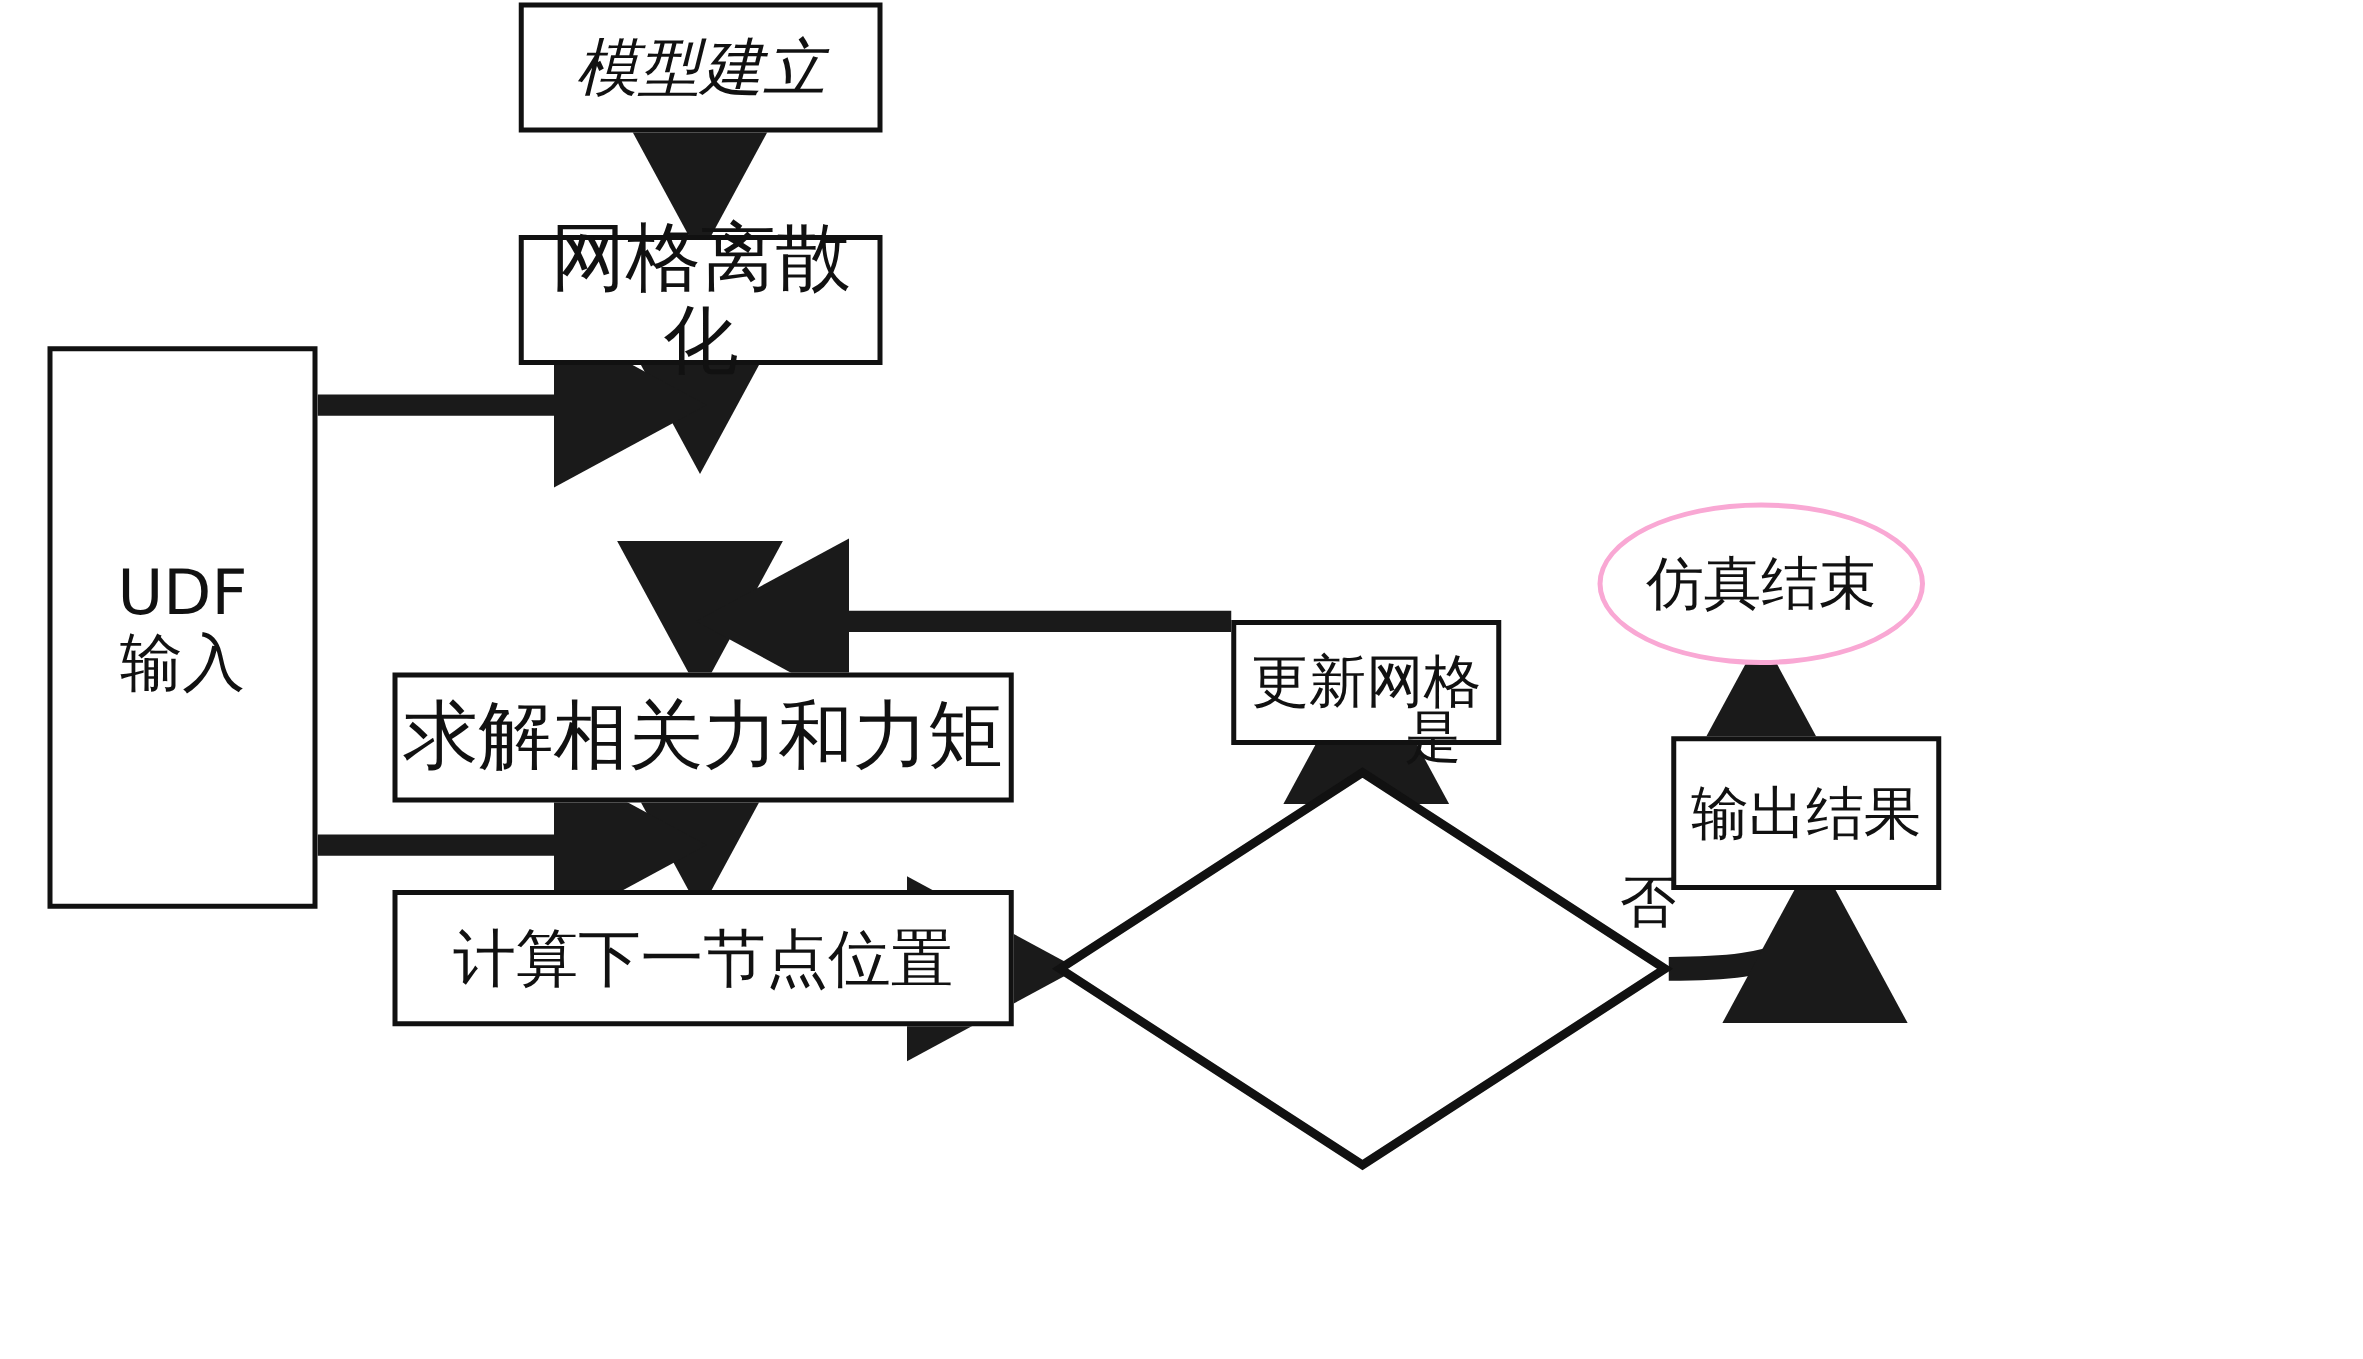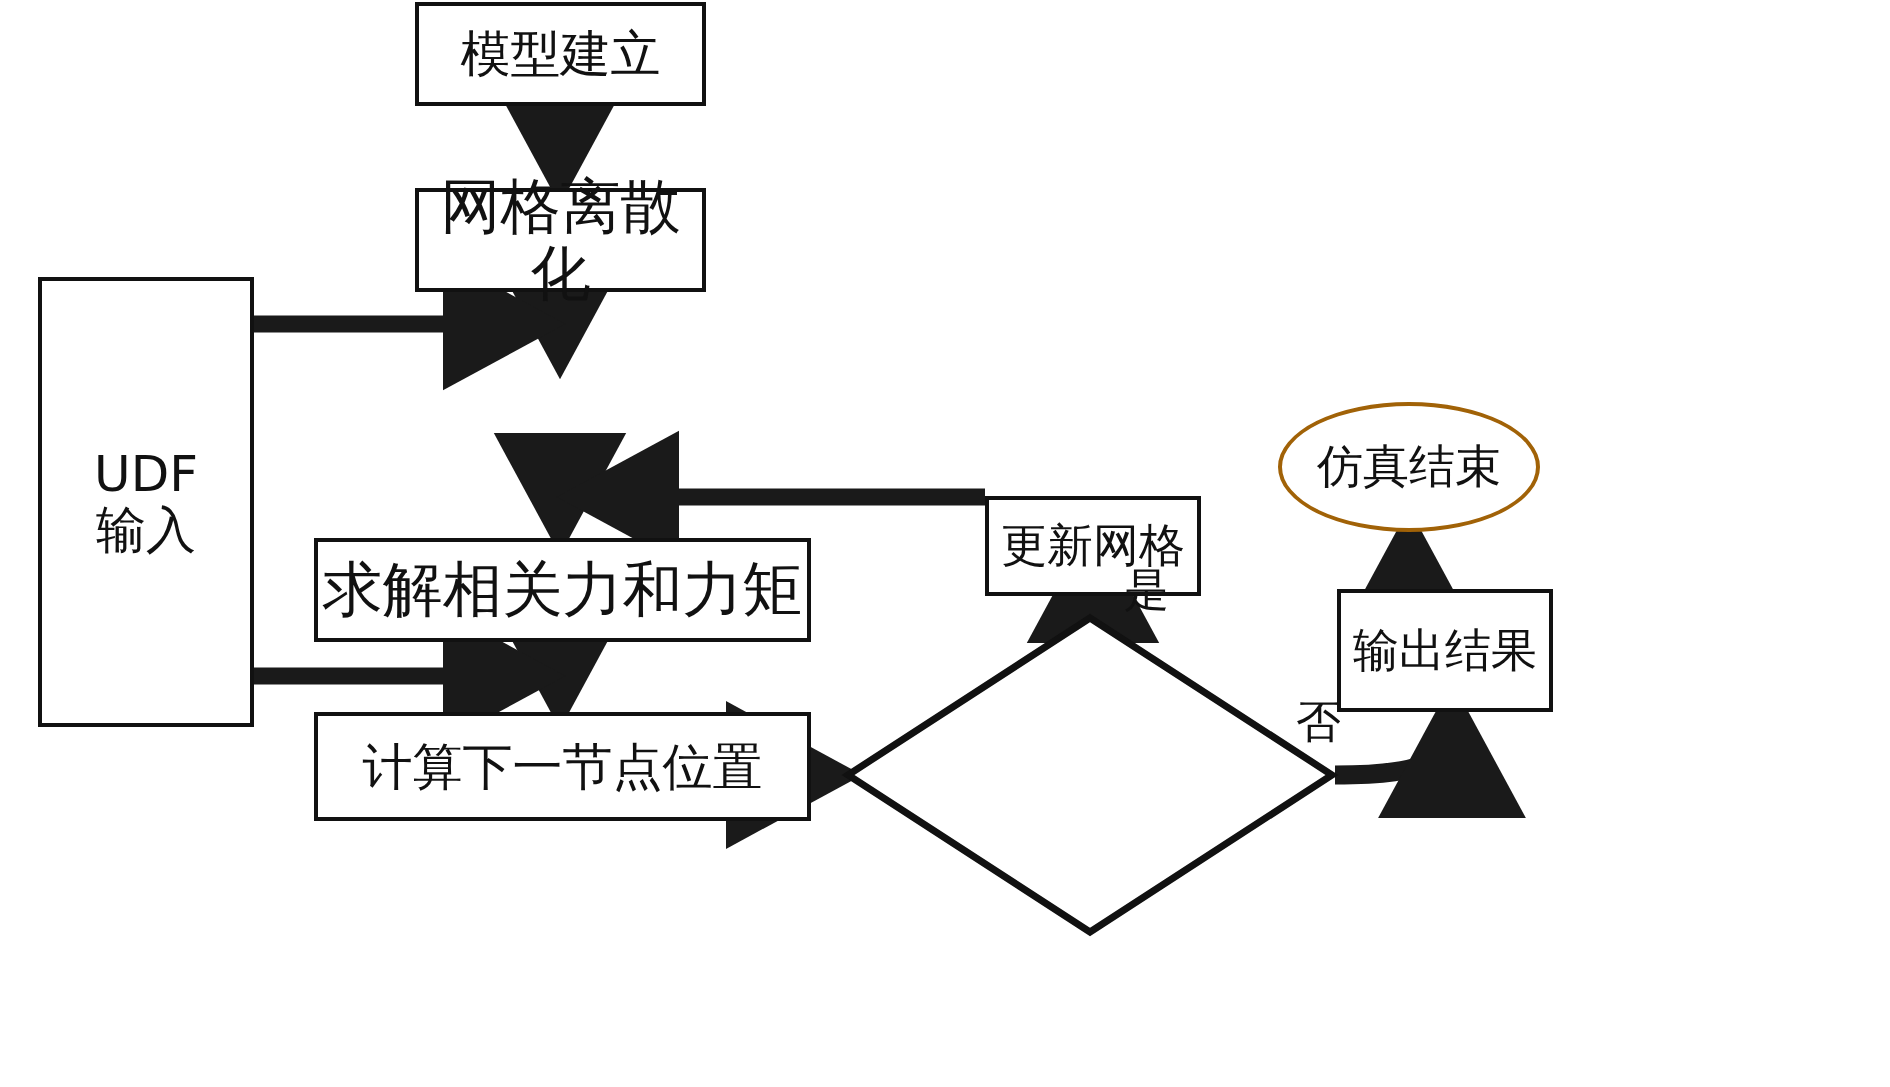--- a/index.html
+++ b/index.html
@@ -23,21 +23,21 @@
     justify-content: center;
     text-align: center;
     color: #111111;
     background: #ffffff;
     line-height: 1.12;
   }
   .box {
     border: 4px solid #111111;
   }
   .ellipse {
-    border: 4px solid #a16207;
+    border: 4px solid #f9a8d4;
     border-radius: 50%;
   }
   .label-free {
     position: absolute;
     color: #111111;
     font-family: "Liberation Serif", "DejaVu Serif", serif;
     white-space: nowrap;
   }
   svg.overlay {
     position: absolute;
@@ -77,21 +77,21 @@
 
     <line x1="1093" y1="620" x2="1093" y2="548" stroke="#1a1a1a" stroke-width="17" marker-end="url(#arrowhead)"></line>
 
     <line x1="985" y1="497" x2="584" y2="497" stroke="#1a1a1a" stroke-width="17" marker-end="url(#arrowhead)"></line>
 
     <path d="M 1335 775 C 1432 775 1452 760 1452 712" fill="none" stroke="#1a1a1a" stroke-width="19" marker-end="url(#arrowhead)"></path>
 
     <line x1="1409" y1="589" x2="1409" y2="532" stroke="#1a1a1a" stroke-width="15" marker-end="url(#arrowhead)"></line>
   </svg>
 
-  <div class="node box cjk" style="left:415px; top:2px; width:291px; height:104px; font-size:50px;">
+  <div class="node box cjk" style="left:415px; top:2px; width:291px; height:104px; font-size:50px;font-style:italic;">
     <span>模型建立</span>
   </div>
 
   <div class="node box cjk" style="left:415px; top:188px; width:291px; height:104px; font-size:60px;">
     <span>网格离散化</span>
   </div>
 
   <div class="node box cjk" style="left:38px; top:277px; width:216px; height:450px; font-size:50px; white-space:pre-line;">
     <span>UDF
 输入</span>

